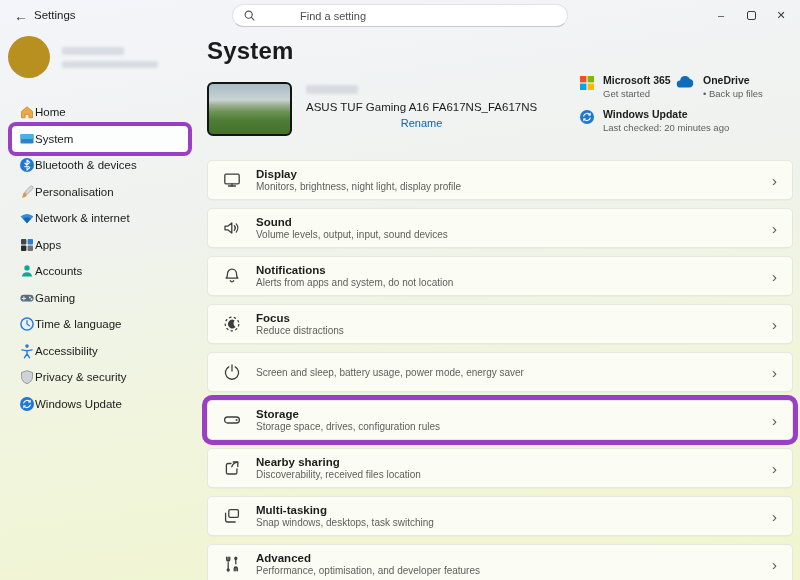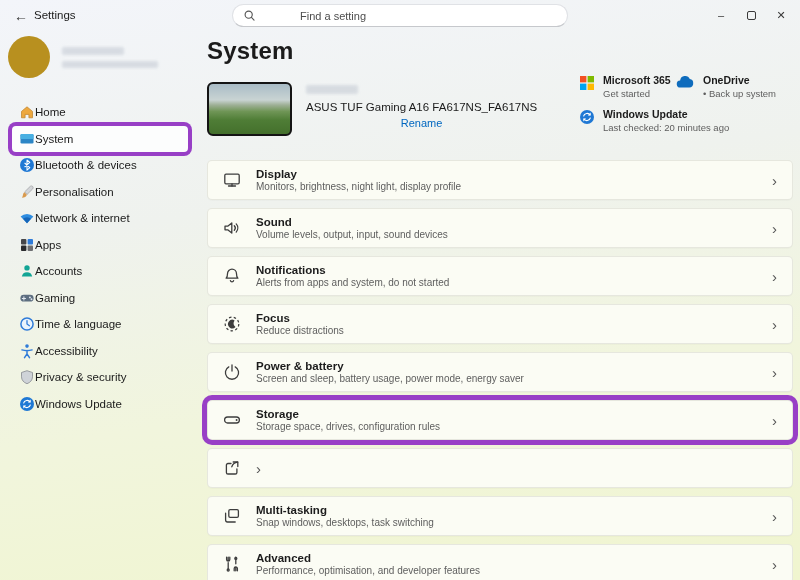--- a/index.html
+++ b/index.html
@@ -246,21 +246,21 @@
     </div>
   </div>
         <div class="quick-link">
     <span class="icon">
             <svg viewBox="0 0 20 14" width="20" height="14" fill="none">
               <path d="M5.6 12.6a3.6 3.6 0 0 1-.5-7.2A5.1 5.1 0 0 1 14.8 4a4 4 0 0 1 3.4 4.1 4 4 0 0 1-3.8 4.5z" fill="#0f6cbd"></path>
             </svg>
           </span>
     <div>
       <div class="ql-title">OneDrive</div>
-      <div class="ql-sub">• Back up system</div>
+      <div class="ql-sub">• Back up files</div>
     </div>
   </div>
         <div class="quick-link span2">
     <span class="icon">
             <svg viewBox="0 0 16 16" width="16" height="16" fill="none">
               <circle cx="8" cy="8" r="7" fill="#1f78d4"></circle>
               <path d="M11.3 6.3A3.7 3.7 0 0 0 4.5 7.3" stroke="#fff" stroke-width="1.15"></path>
               <path d="M4.7 9.7a3.7 3.7 0 0 0 6.8-1" stroke="#fff" stroke-width="1.15"></path>
               <path d="M11.7 3.6v2.9H8.8z" fill="#fff"></path>
               <path d="M4.3 12.4V9.5h2.9z" fill="#fff"></path>
@@ -304,21 +304,21 @@
   </div>
       <div class="card">
     <span class="icon">
           <svg viewBox="0 0 20 20" width="20" height="20" fill="none">
             <path d="M10 3.2a4.5 4.5 0 0 0-4.5 4.5c0 3.3-1.4 4.5-1.4 4.5h11.8s-1.4-1.2-1.4-4.5A4.5 4.5 0 0 0 10 3.2z" stroke="#3d3d3d" stroke-width="1.3" stroke-linecap="round" stroke-linejoin="round" fill="none"></path>
             <path d="M8.4 14.6a1.65 1.65 0 0 0 3.2 0" stroke="#3d3d3d" stroke-width="1.3" stroke-linecap="round" stroke-linejoin="round" fill="none"></path>
           </svg>
         </span>
     <div class="card-text">
       <div class="card-title">Notifications</div>
-      <div class="card-sub">Alerts from apps and system, do not started</div>
+      <div class="card-sub">Alerts from apps and system, do not location</div>
     </div>
     <span class="chev">›</span>
   </div>
       <div class="card">
     <span class="icon">
           <svg viewBox="0 0 20 20" width="20" height="20" fill="none">
             <circle cx="10" cy="10" r="6.8" stroke="#3d3d3d" stroke-width="1.2" stroke-dasharray="2.5 2.3" fill="none"></circle>
             <path d="M12.6 6.4a4.3 4.3 0 1 0 .9 6.6 5 5 0 0 1-.9-6.6z" fill="#3d3d3d"></path>
           </svg>
         </span>
@@ -329,21 +329,20 @@
     <span class="chev">›</span>
   </div>
       <div class="card">
     <span class="icon">
           <svg viewBox="0 0 20 20" width="20" height="20" fill="none">
             <path d="M10 3v6" stroke="#3d3d3d" stroke-width="1.3" stroke-linecap="round" stroke-linejoin="round" fill="none"></path>
             <path d="M13.2 4.9a6.6 6.6 0 1 1-6.4 0" stroke="#3d3d3d" stroke-width="1.3" stroke-linecap="round" stroke-linejoin="round" fill="none"></path>
           </svg>
         </span>
     <div class="card-text">
-      <div class="card-title">Power &amp; battery</div>
       <div class="card-sub">Screen and sleep, battery usage, power mode, energy saver</div>
     </div>
     <span class="chev">›</span>
   </div>
       <div class="card annotated">
     <span class="icon">
           <svg viewBox="0 0 20 20" width="20" height="20" fill="none">
             <rect x="2.6" y="7" width="14.8" height="6" rx="3" stroke="#3d3d3d" stroke-width="1.3" stroke-linecap="round" stroke-linejoin="round" fill="none"></rect>
             <circle cx="14.6" cy="10" r=".95" fill="#3d3d3d"></circle>
           </svg>
@@ -355,20 +354,24 @@
     <span class="chev">›</span>
   </div>
       <div class="card">
     <span class="icon">
           <svg viewBox="0 0 20 20" width="20" height="20" fill="none">
             <path d="M9 5.5H6A1.6 1.6 0 0 0 4.4 7.1v7.3A1.6 1.6 0 0 0 6 16h7.3a1.6 1.6 0 0 0 1.6-1.6V11" stroke="#3d3d3d" stroke-width="1.3" stroke-linecap="round" stroke-linejoin="round" fill="none"></path>
             <path d="M11.2 4h4.6v4.6" stroke="#3d3d3d" stroke-width="1.3" stroke-linecap="round" stroke-linejoin="round" fill="none"></path>
             <path d="M15.6 4.2c-2.6.3-4.9 1.9-5.8 4.6" stroke="#3d3d3d" stroke-width="1.3" stroke-linecap="round" stroke-linejoin="round" fill="none"></path>
           </svg>
         </span>
+    <div class="card-text">
+      <div class="card-title">Nearby sharing</div>
+      <div class="card-sub">Discoverability, received files location</div>
+    </div>
     <span class="chev">›</span>
   </div>
       <div class="card">
     <span class="icon">
           <svg viewBox="0 0 20 20" width="20" height="20" fill="none">
             <rect x="6.8" y="3.6" width="9.6" height="7.8" rx="1.3" stroke="#3d3d3d" stroke-width="1.3" stroke-linecap="round" stroke-linejoin="round" fill="none"></rect>
             <path d="M3.6 7.2v6.9A1.9 1.9 0 0 0 5.5 16h7.7" stroke="#3d3d3d" stroke-width="1.3" stroke-linecap="round" stroke-linejoin="round" fill="none"></path>
           </svg>
         </span>
     <div class="card-text">

